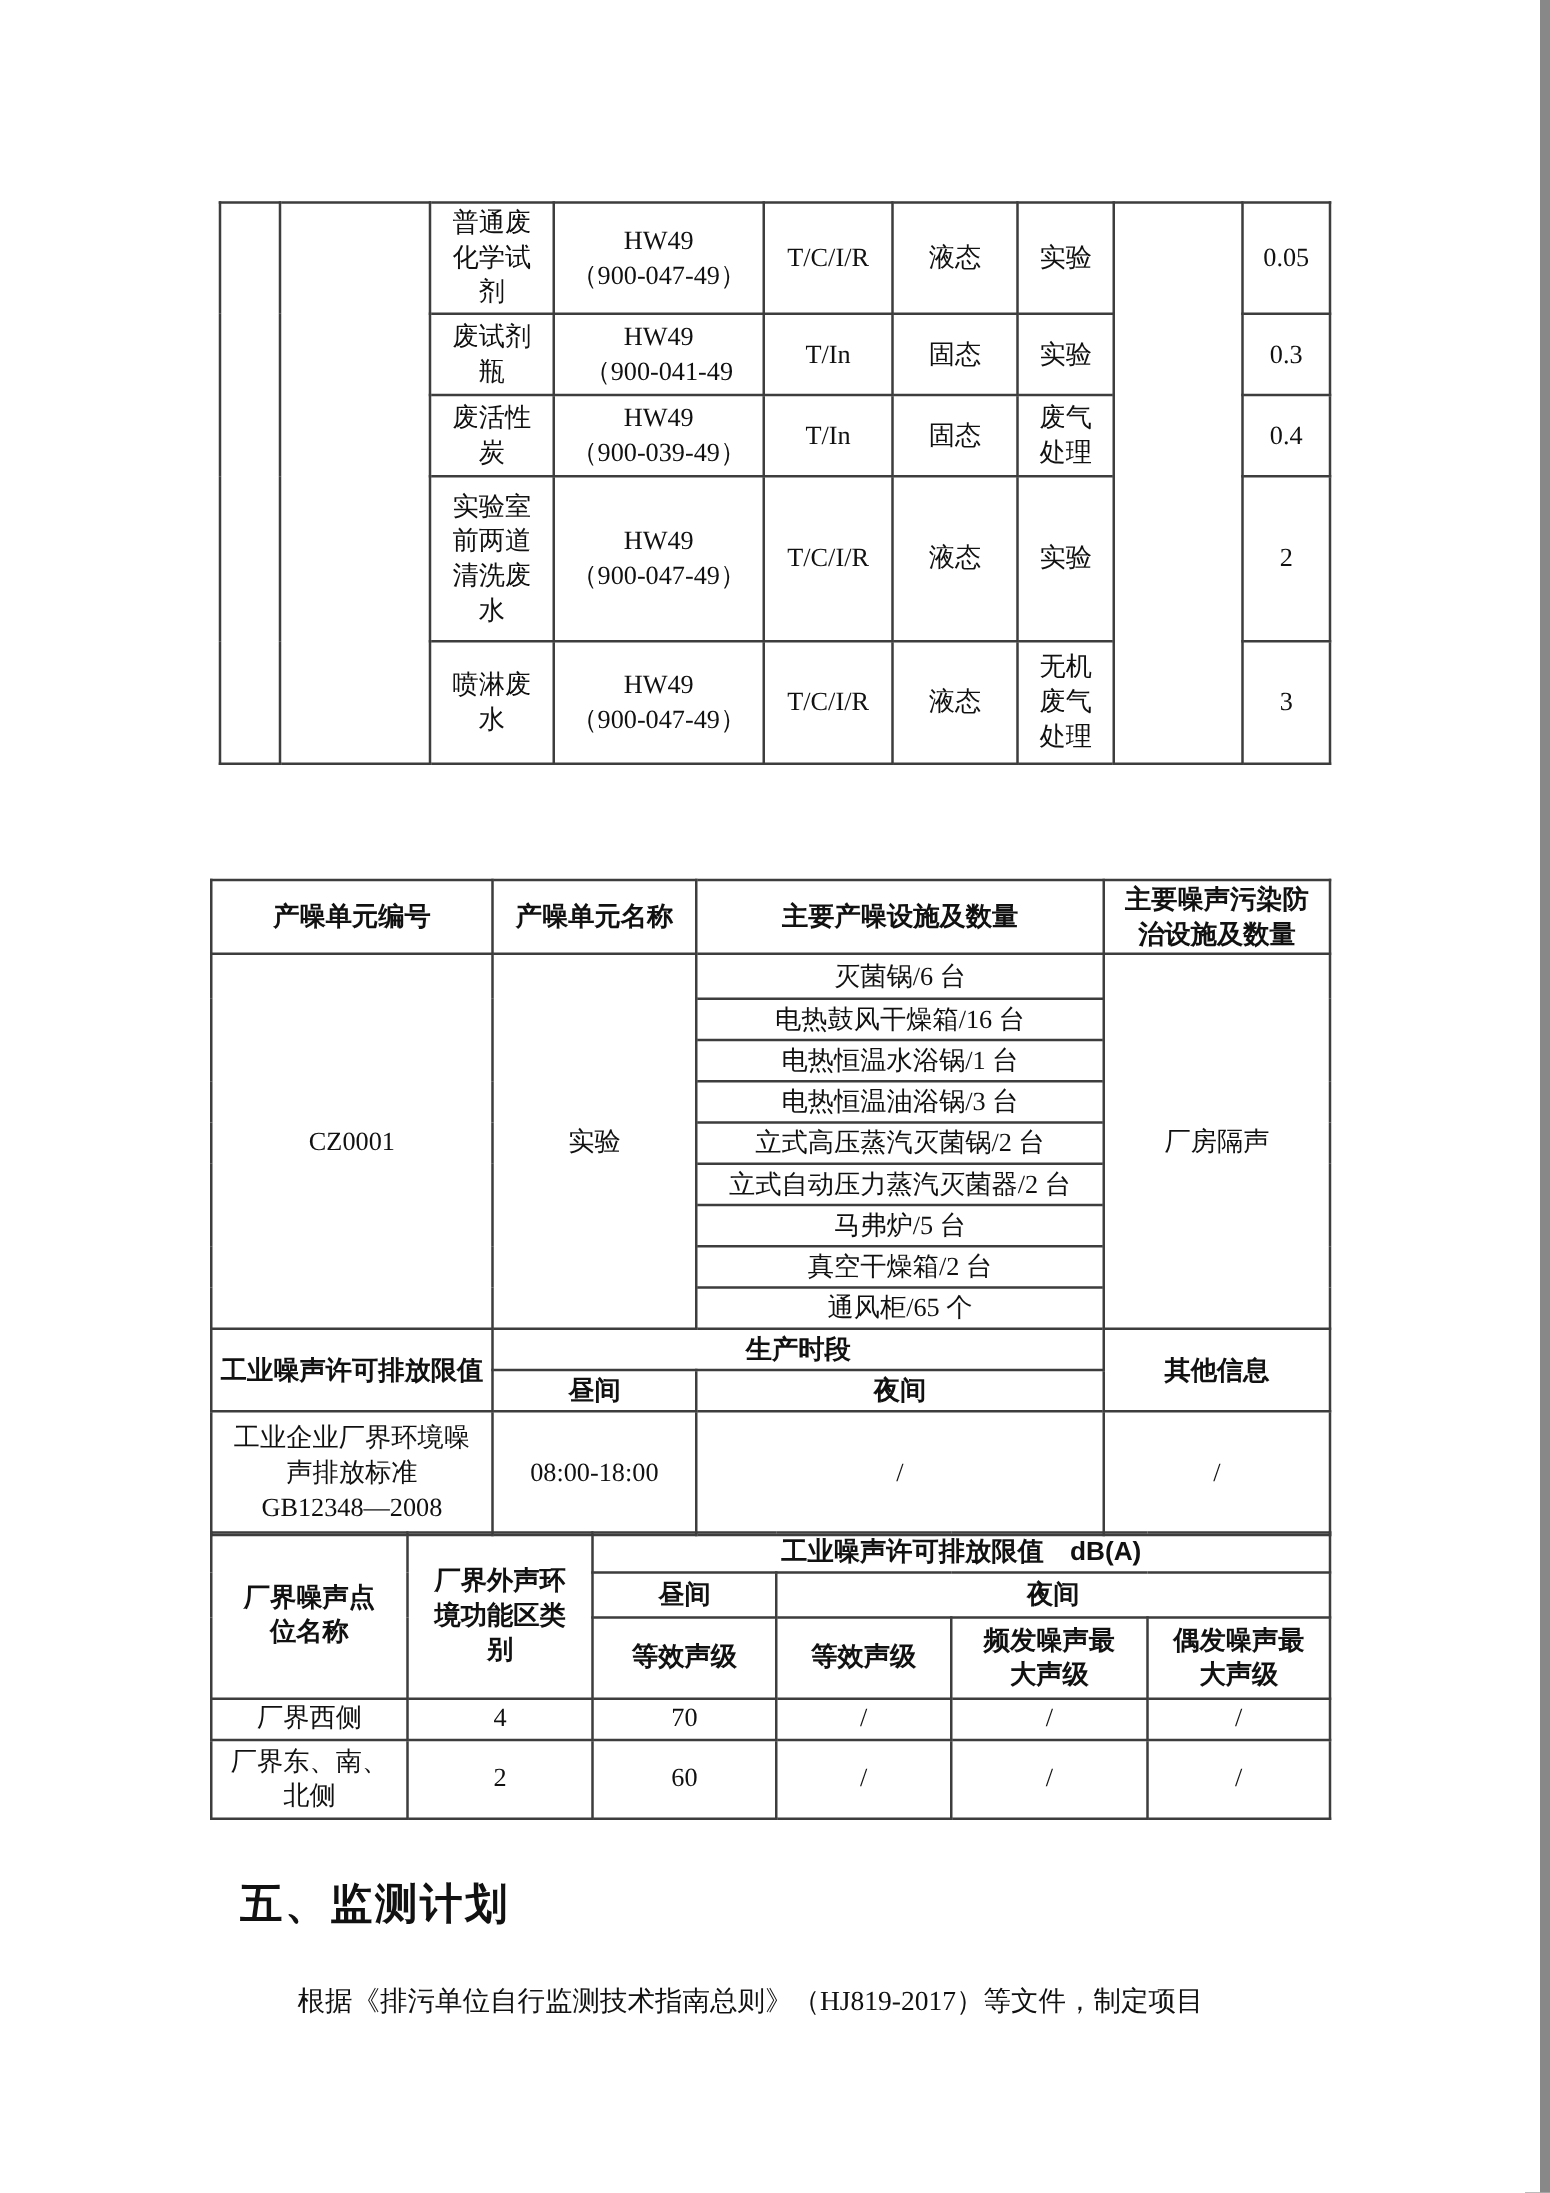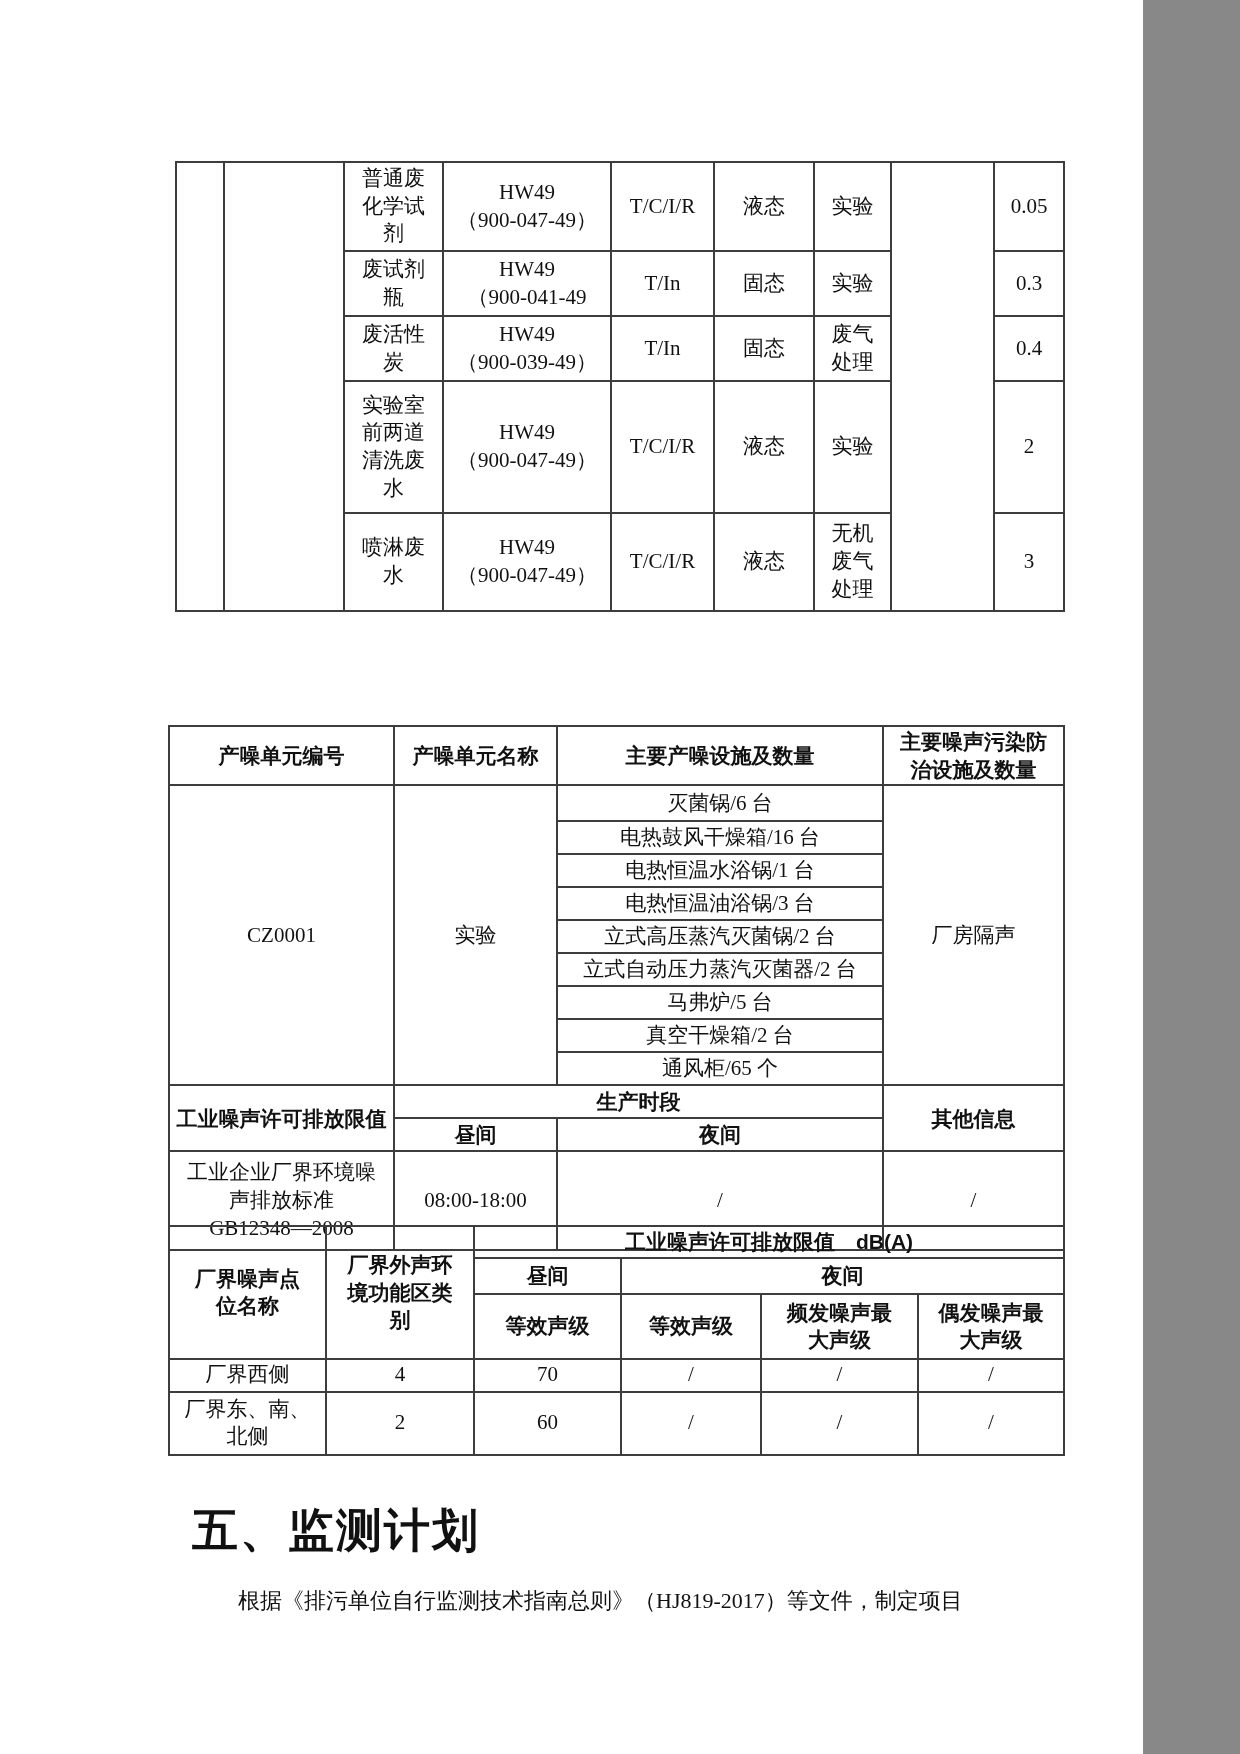--- a/index.html
+++ b/index.html
@@ -1,48 +1,48 @@
 <!DOCTYPE html>
 <html><head>
 <meta charset="utf-8">
 <style>
   html,body{margin:0;padding:0;background:#888;}
   #page{
     position:relative;
-    width:1143px;height:1754px;
+    width:1232px;height:1754px;
     background:#ffffff;
     font-family:"Liberation Serif","DejaVu Serif",serif;
     color:#111;
     overflow:hidden;
   }
   table{border-collapse:collapse;table-layout:fixed;position:absolute;}
   td,th{
     border:2px solid #3d3d3d;
     text-align:center;vertical-align:middle;
     font-size:21px;line-height:1.32;
     padding:1px 2px;
     white-space:pre-line;
     font-weight:normal;
     overflow:hidden;
   }
   .hdr{font-family:"Liberation Sans","DejaVu Sans",sans-serif;font-weight:bold;}
   
   #hw-table{left:175px;top:161px;width:888px;}
   
-  #noise-table{left:168px;top:725px;width:895px;border-radius:30px;}
+  #noise-table{left:168px;top:703px;width:895px;border-radius:30px;}
   
   #limits-table{left:168px;top:1225px;width:895px;}
   #table-title{
     position:absolute;left:168px;top:645px;width:895px;
     text-align:center;font-size:22px;
     font-family:"Liberation Sans","DejaVu Sans",sans-serif;font-weight:bold;
   }
   #section-heading{
     position:absolute;left:192px;top:1500px;
-    font-size:46px;letter-spacing:2px;
+    font-size:34px;letter-spacing:2px;
     font-family:"Liberation Sans","DejaVu Sans",sans-serif;font-weight:bold;
   }
   #body-paragraph{
     position:absolute;left:196px;top:1564px;width:870px;
     font-size:22px;line-height:30px;text-indent:42px;
     font-family:"Liberation Serif","DejaVu Serif",serif;
     margin-top:22px;
   }
 </style>
 </head>

